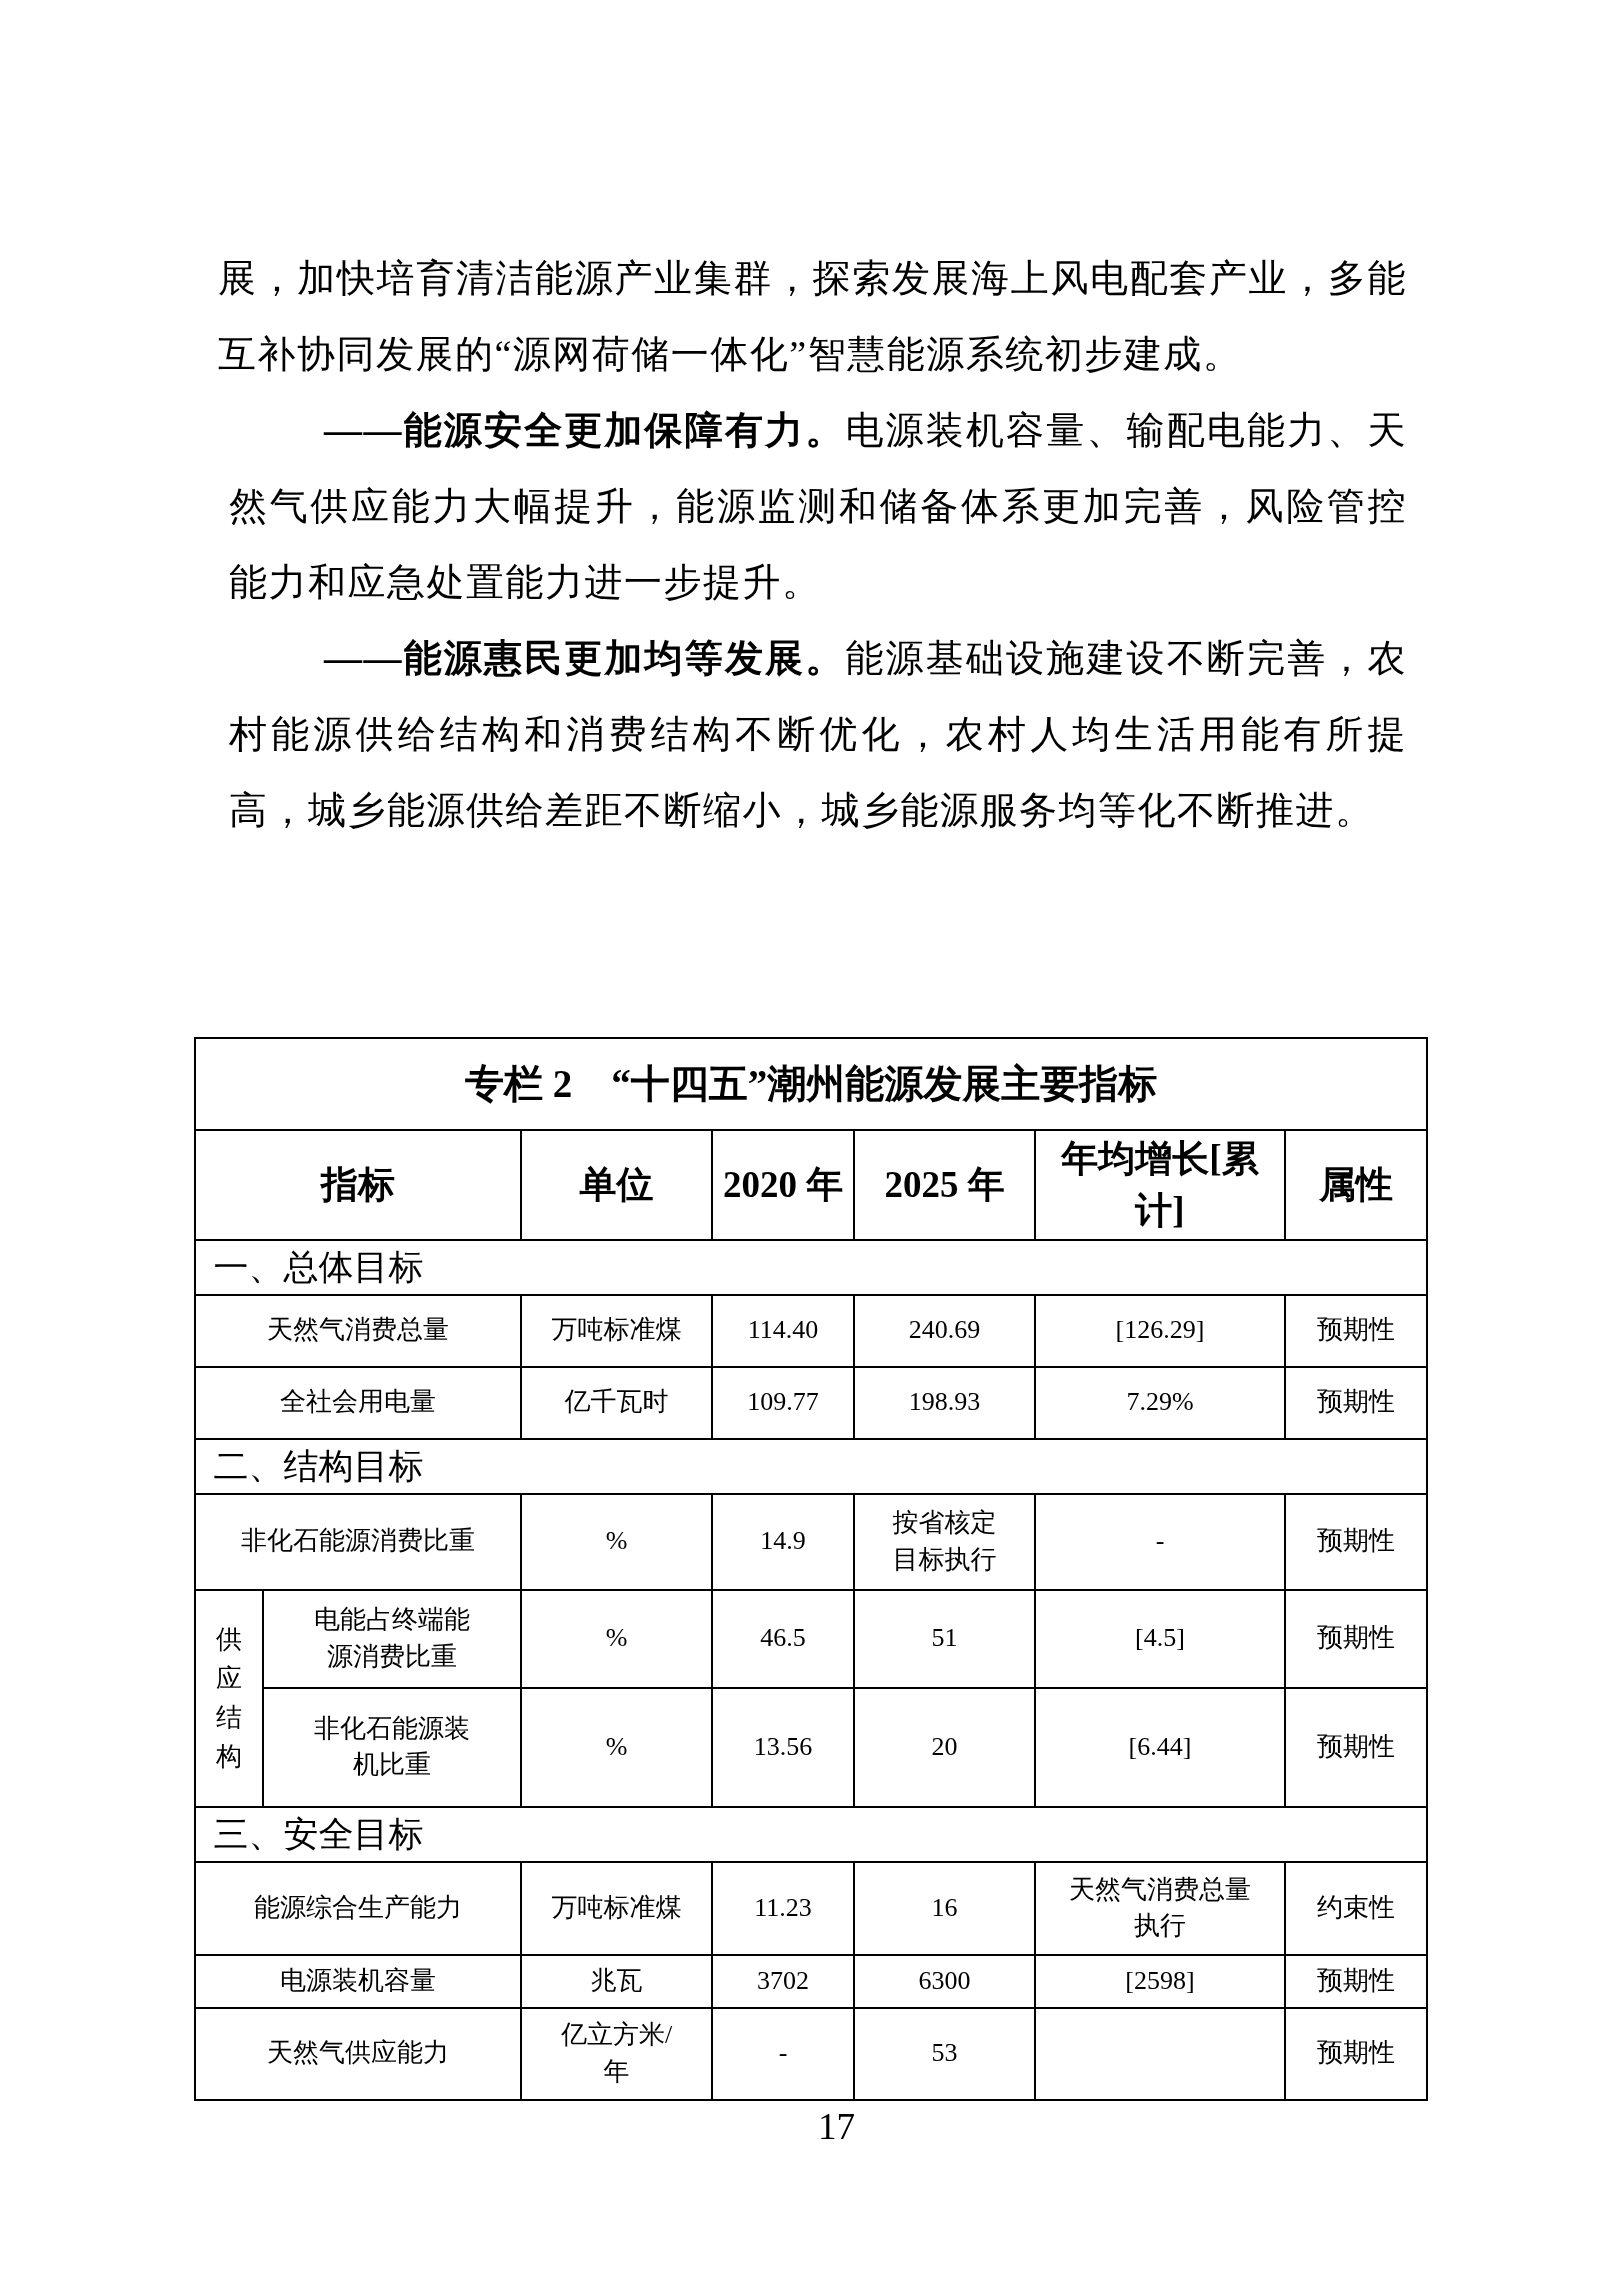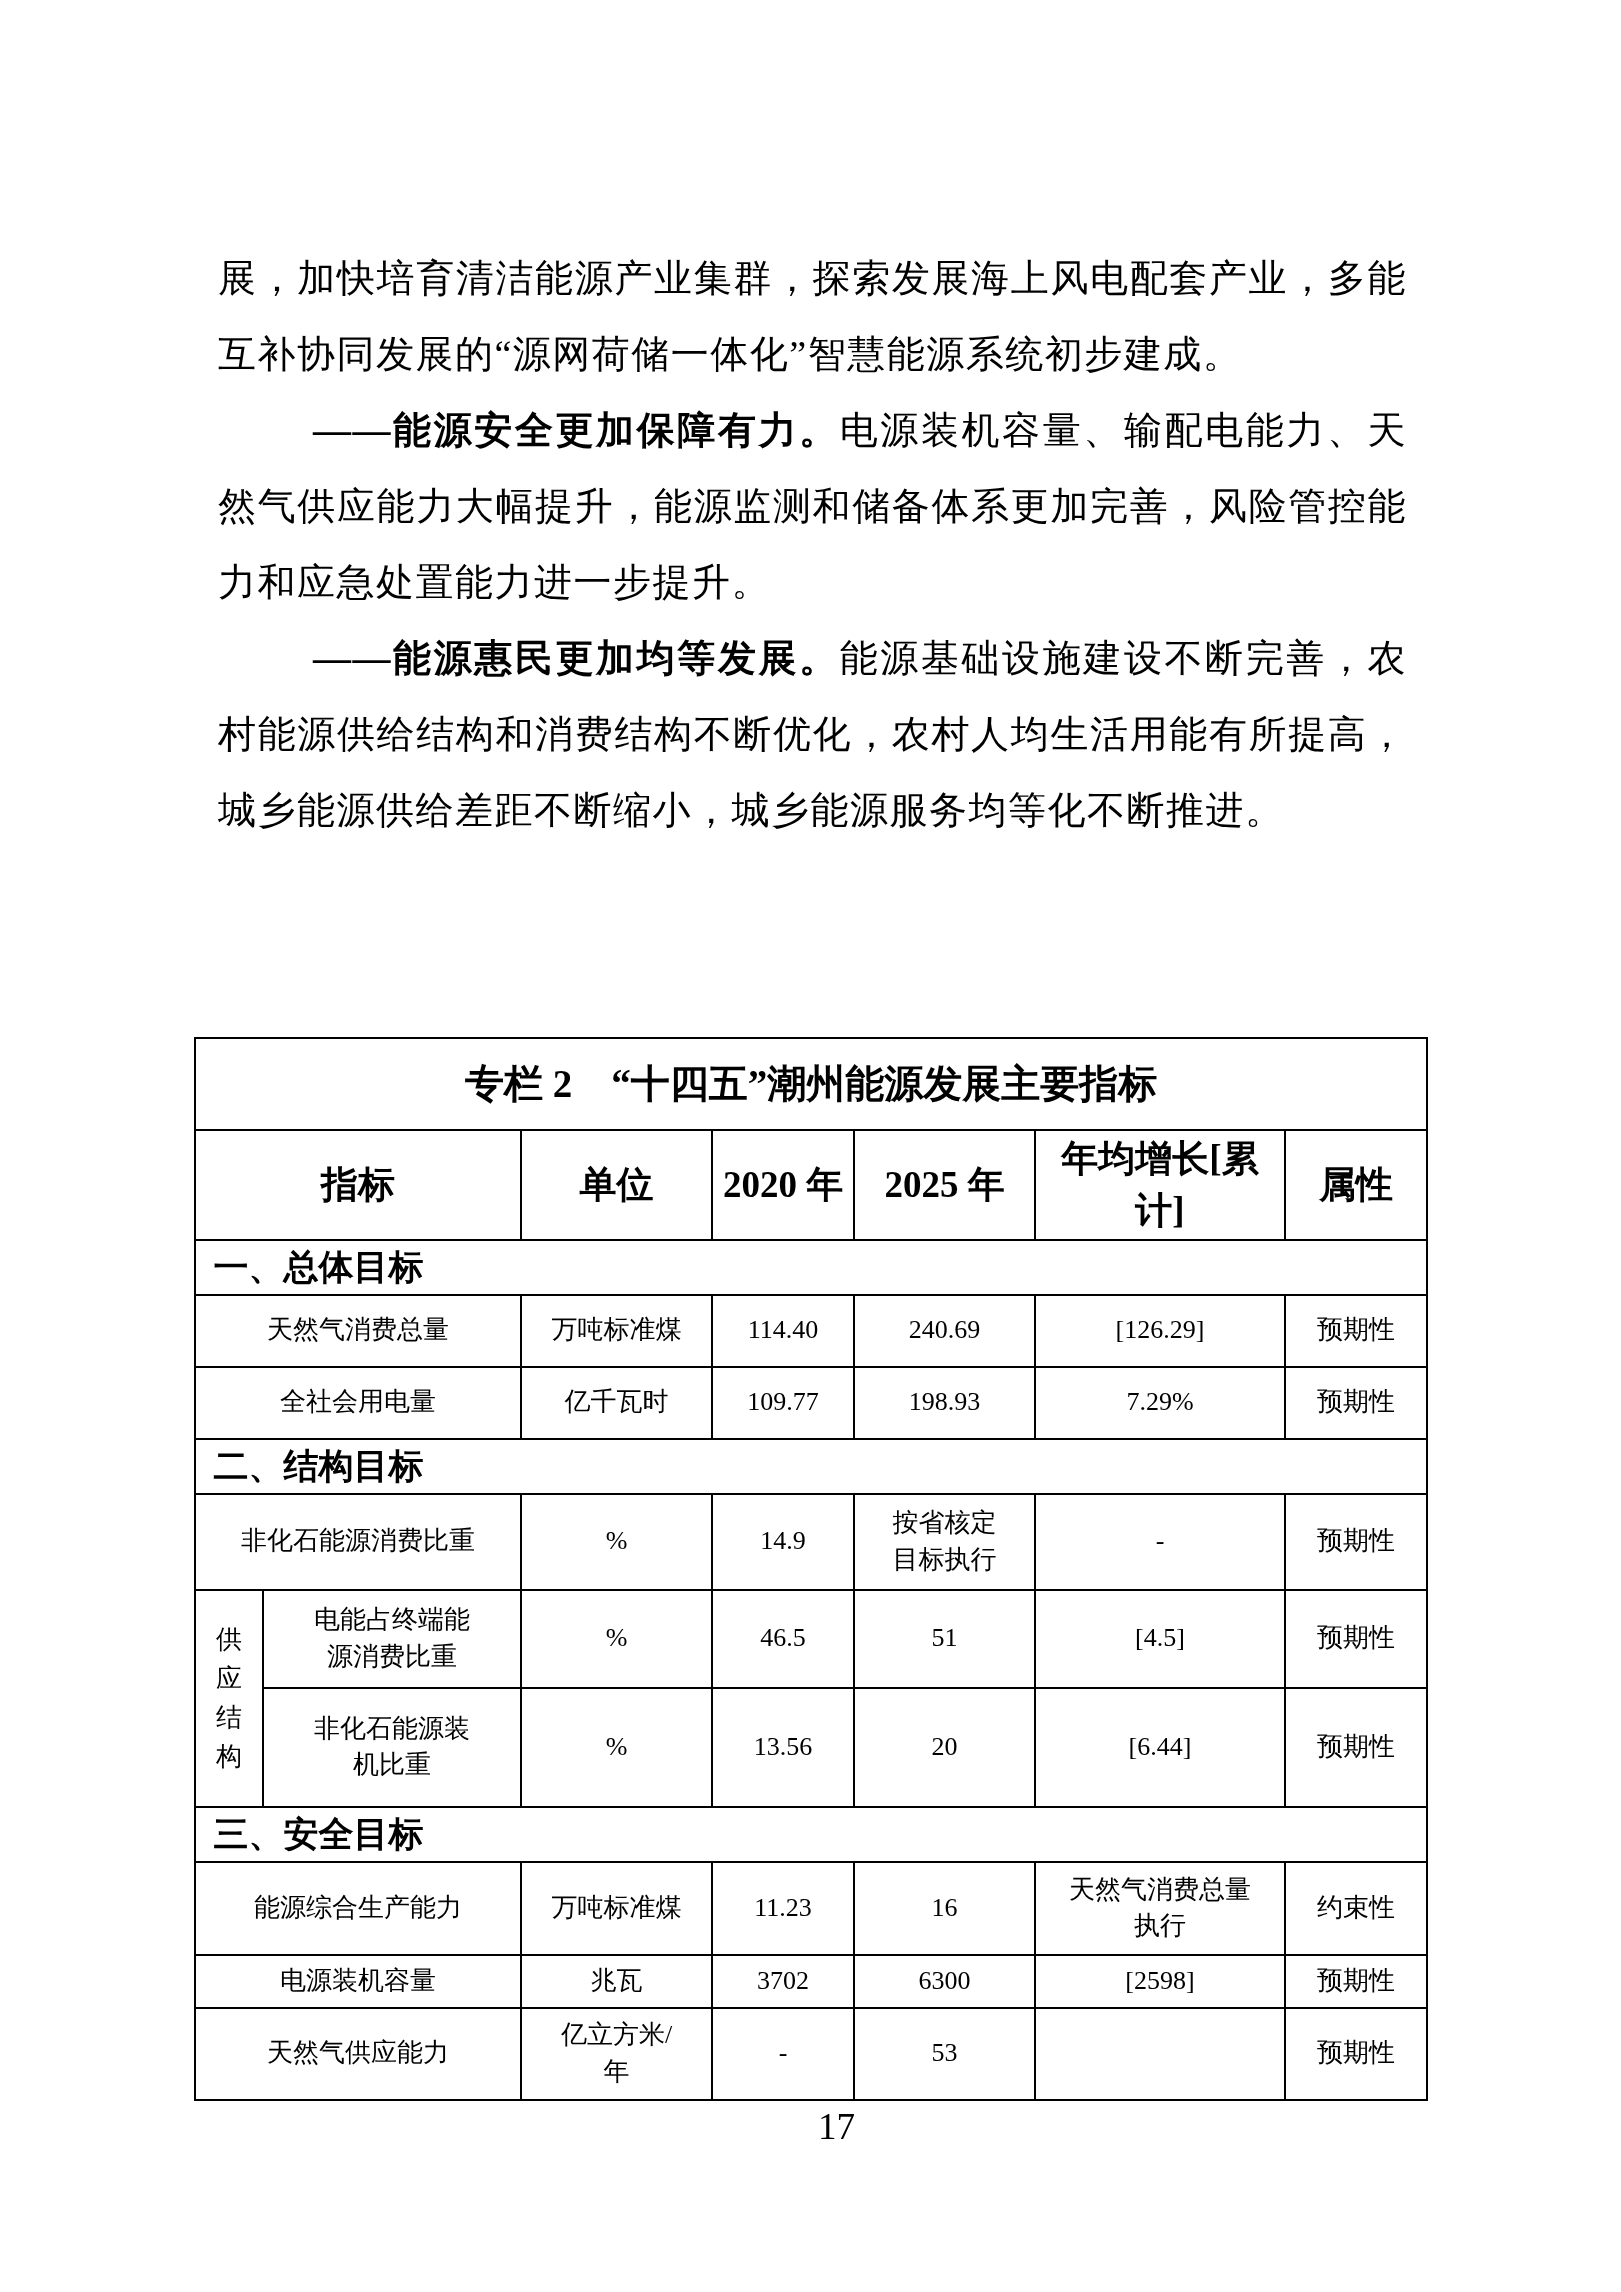--- a/index.html
+++ b/index.html
@@ -6,32 +6,32 @@
   body{
     width:1621px;height:2293px;position:relative;
     background:#ffffff;color:#000000;
     font-family:"Liberation Serif","DejaVu Serif",serif;
   }
   .content{position:absolute;left:218px;top:240px;width:1189px;}
   .para{
     font-size:38px;line-height:76px;margin:0;
     text-align:justify;letter-spacing:1.5px;
   }
-  .para.indent{text-indent:2.5em;}
+  .para.indent{text-indent:2.5em;margin-left:11px;}
   .lead{font-weight:bold;}
   .panel{position:absolute;left:194px;top:1037px;border-radius:14px;}
   .panel table{border-collapse:collapse;table-layout:fixed;width:1232px;border:2.9px solid #000;}
   .panel td{
     border:2px solid #000;text-align:center;vertical-align:middle;
     font-size:26px;line-height:1.4;padding:2px 3.9px;box-sizing:border-box;
     white-space:pre-line;word-break:break-all;overflow:hidden;
   }
   tr.title-row td{font-weight:bold;font-size:39px;}
   tr.header-row td{font-weight:bold;font-size:37px;}
-  tr.section-row td{font-weight:bold;font-size:35px;text-align:left;padding-left:17.6px;}
+  tr.section-row td{font-weight:normal;font-size:35px;text-align:left;padding-left:17.6px;}
   td.group-cell{line-height:1.5;padding:0;}
   .page-num{position:absolute;top:2105px;left:16px;width:100%;text-align:center;font-size:37px;margin-left:10px;}
 </style>
 </head>
 <body>
 
 <div class="content">
   <p class="para"><span>展，加快培育清洁能源产业集群，探索发展海上风电配套产业，多能互补协同发展的“源网荷储一体化”智慧能源系统初步建成。</span></p>
   <p class="para indent"><span class="lead">——能源安全更加保障有力。</span><span>电源装机容量、输配电能力、天然气供应能力大幅提升，能源监测和储备体系更加完善，风险管控能力和应急处置能力进一步提升。</span></p>
   <p class="para indent"><span class="lead">——能源惠民更加均等发展。</span><span>能源基础设施建设不断完善，农村能源供给结构和消费结构不断优化，农村人均生活用能有所提高，城乡能源供给差距不断缩小，城乡能源服务均等化不断推进。</span></p>

